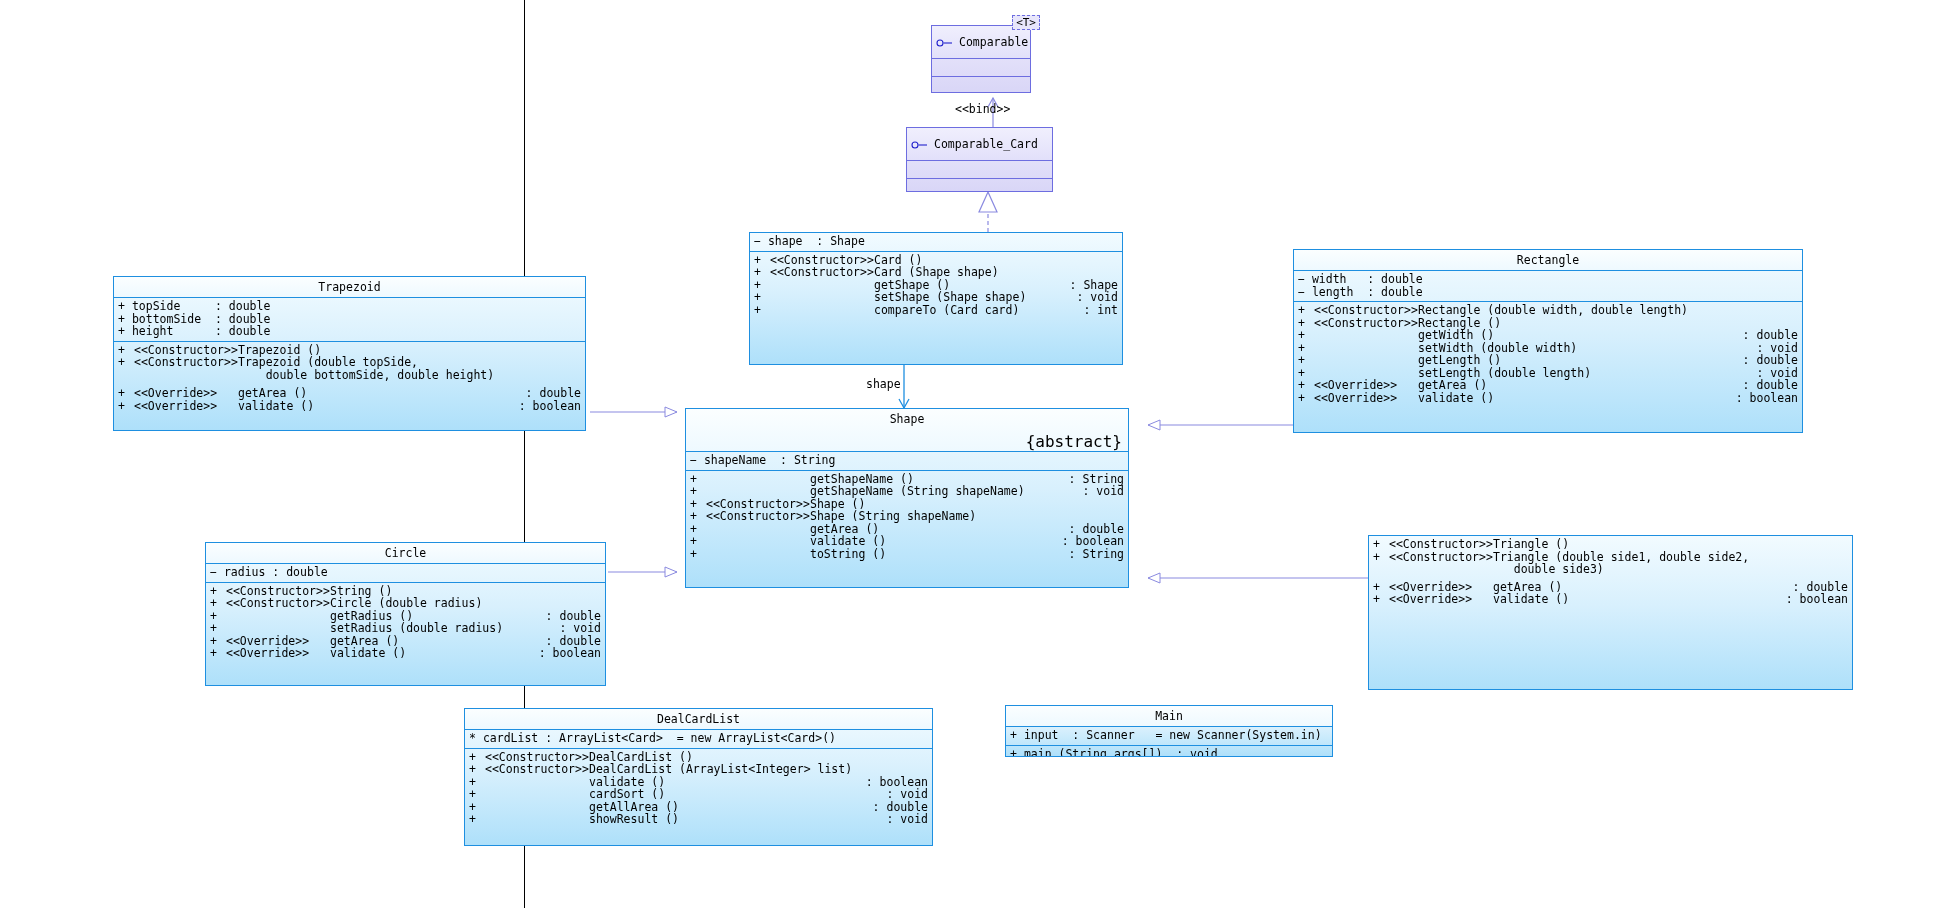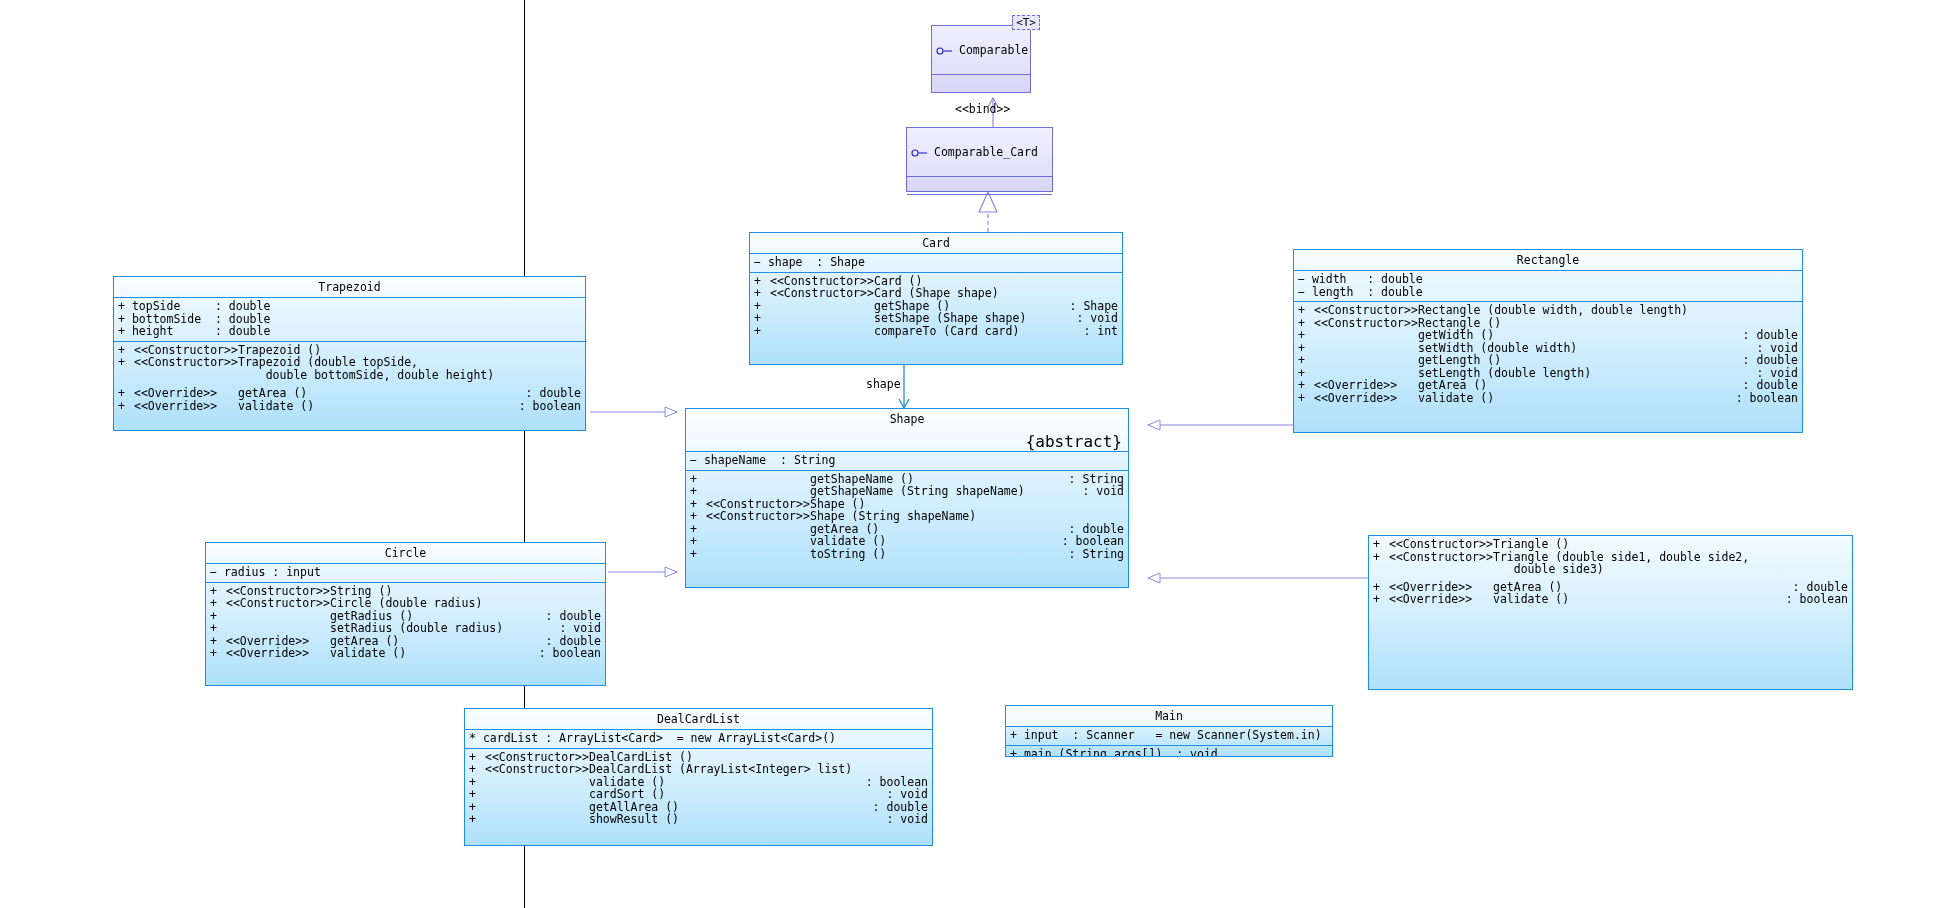--- a/index.html
+++ b/index.html
@@ -88,21 +88,21 @@
     position: absolute;
     box-sizing: border-box;
     border: 1px solid #6d6de0;
     background: linear-gradient(180deg,#eceafc 0%, #d9d6f7 100%);
     font-size: 11.5px;
     color: #000;
     overflow: visible;
   }
   .uml-iface .ititle {
     border-bottom: 1px solid #6d6de0;
-    padding: 17px 4px;
+    padding: 9px 4px;
     display: flex;
     align-items: center;
     gap: 5px;
     background: linear-gradient(180deg,#f0effd 0%, #e2e0fa 100%);
   }
   .uml-iface .iband {
     border-bottom: 1px solid #6d6de0;
     height: 17px;
   }
   .uml-iface .iband:last-child { border-bottom: none; }
@@ -222,23 +222,20 @@
           <line x1="7.5" y1="5" x2="16" y2="5" stroke="#2222cc" stroke-width="1.1"></line>
         </svg>
       </span>
       <span>Comparable_Card</span>
     </div>
     <div class="iband"></div>
     <div class="iband"></div>
   </div>
 
   <div class="uml-class" style="left:749px; top:232px; width:374px; height:133px;">
-    <div class="title">
-      <span>Card</span>
-    </div>
     <div class="compartment">
       <div class="arow"><span>−</span> <span>shape  : Shape</span></div>
     </div>
     <div class="compartment">
       <div class="mrow">
         <span class="vis">+</span>
         <span class="st">&lt;&lt;Constructor&gt;&gt;</span>
         <span class="sig">Card ()</span>
         <span class="ret"></span>
       </div>
@@ -426,21 +423,21 @@
         <span class="ret">: boolean</span>
       </div>
     </div>
   </div>
 
   <div class="uml-class" style="left:205px; top:542px; width:401px; height:144px;">
     <div class="title">
       <span>Circle</span>
     </div>
     <div class="compartment">
-      <div class="arow"><span>−</span> <span>radius : input</span></div>
+      <div class="arow"><span>−</span> <span>radius : double</span></div>
     </div>
     <div class="compartment">
       <div class="mrow">
         <span class="vis">+</span>
         <span class="st">&lt;&lt;Constructor&gt;&gt;</span>
         <span class="sig">String ()</span>
         <span class="ret"></span>
       </div>
       <div class="mrow">
         <span class="vis">+</span>

